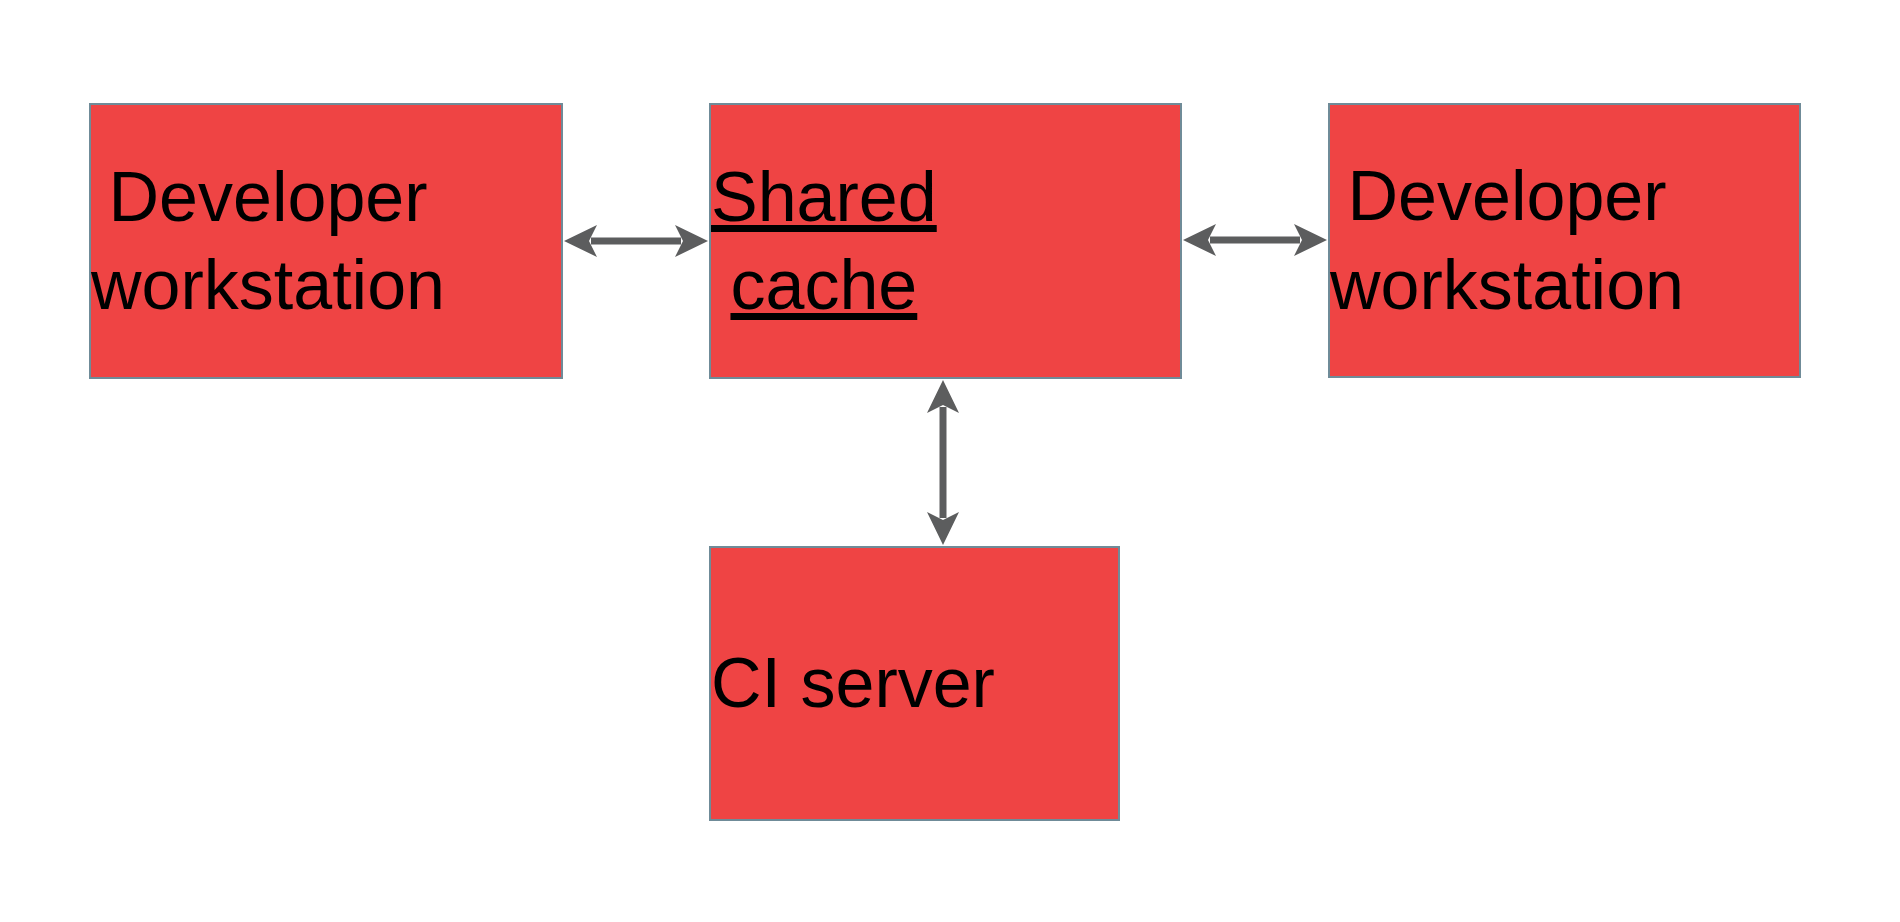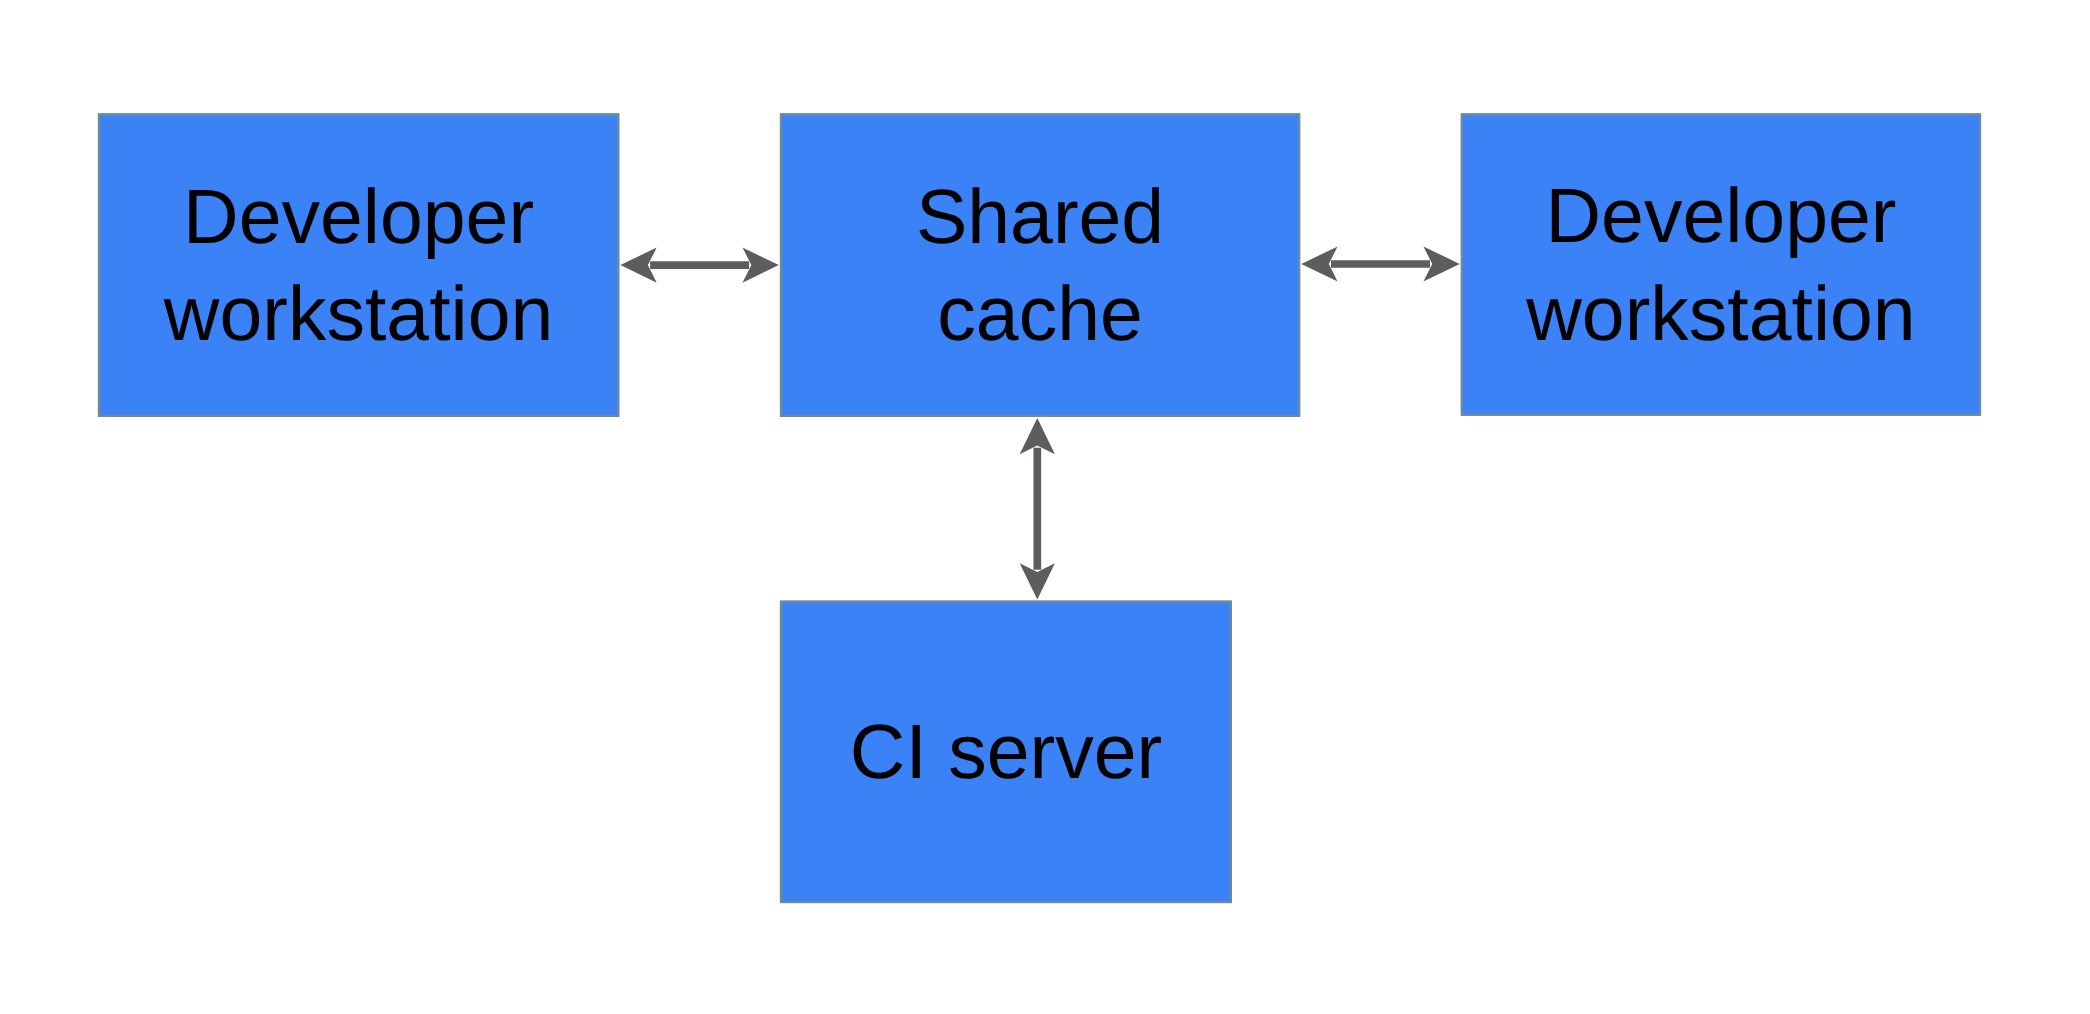--- a/index.html
+++ b/index.html
@@ -11,25 +11,24 @@
     position: relative;
     width: 1900px;
     height: 922px;
     background: #ffffff;
     overflow: hidden;
     font-family: "Liberation Sans", sans-serif;
   }
   .node {
     position: absolute;
     box-sizing: border-box;
-    background: #3b82f6;
+    background: #ef4444;
     border: 2px solid #6f8b98;
     display: flex;
     align-items: center;
-    justify-content: center;
     text-align: center;
   }
   .node-label {
     white-space: pre-line;
     font-size: 70px;
     line-height: 1.26;
     color: #000000;
     letter-spacing: 0px;
   }
   .arrow {
@@ -49,21 +48,21 @@
 </head>
 <body>
 
 <div class="stage">
 
   <div class="node" style="left:89px; top:103px; width:474px; height:276px;">
     <span class="node-label">Developer
 workstation</span>
   </div>
 
-  <div class="node" style="left:709px; top:103px; width:473px; height:276px;">
+  <div class="node" style="left:709px; top:103px; width:473px; height:276px;text-decoration:underline;">
     <span class="node-label">Shared
 cache</span>
   </div>
 
   <div class="node" style="left:1328px; top:103px; width:473px; height:275px;">
     <span class="node-label">Developer
 workstation</span>
   </div>
 
   <div class="node" style="left:709px; top:546px; width:411px; height:275px;">

